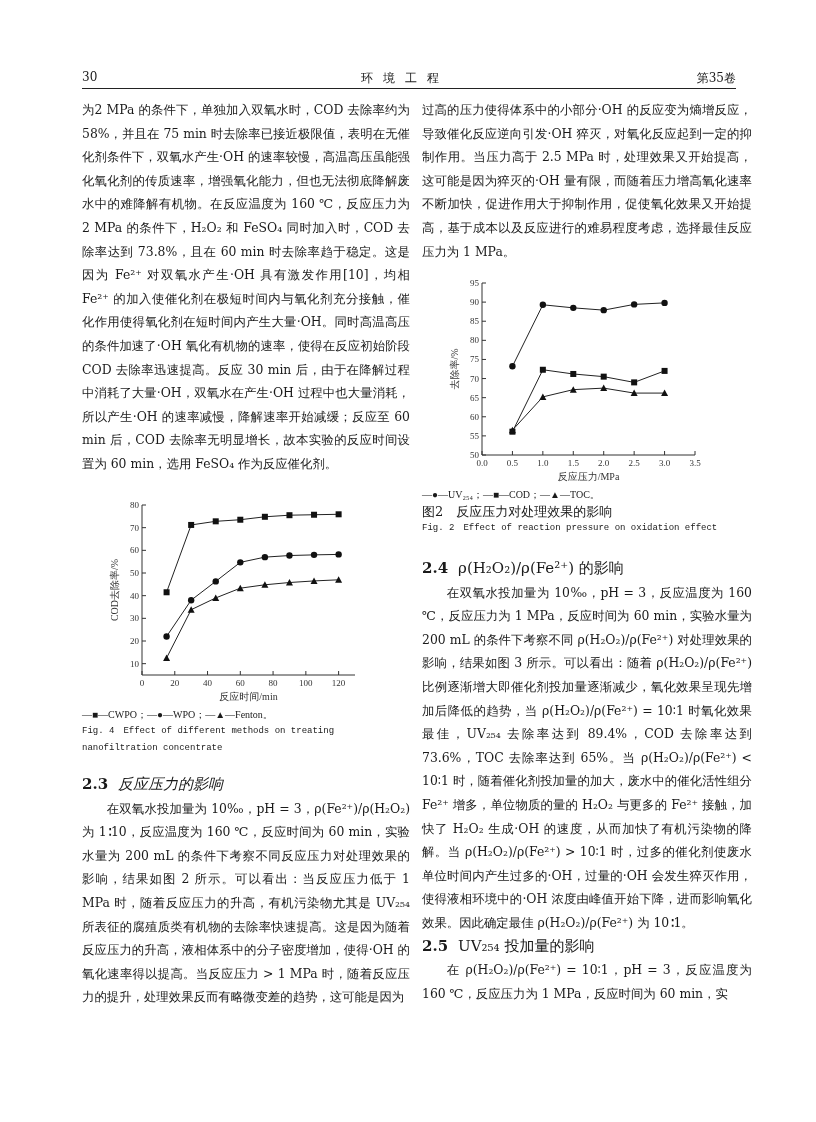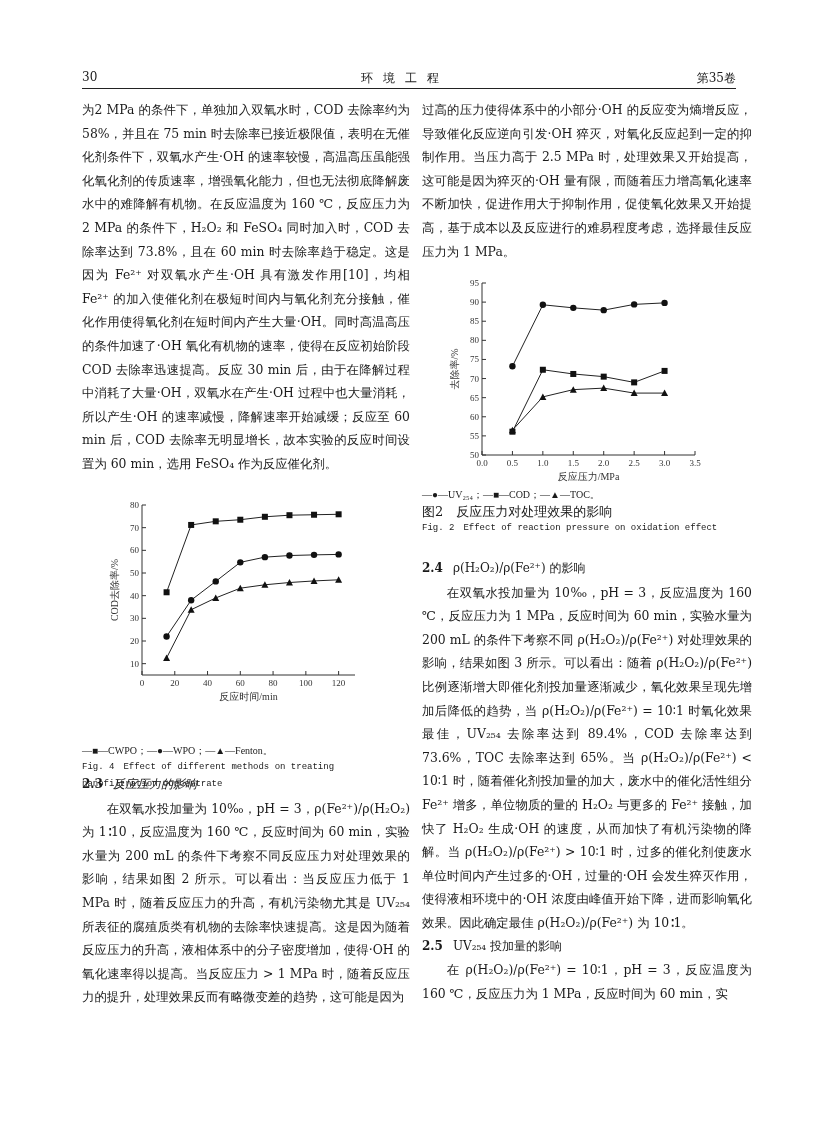--- a/index.html
+++ b/index.html
@@ -8,21 +8,21 @@
   .header { position:absolute; left:82px; top:68px; width:654px; height:20px;
             border-bottom:1.2px solid #222; font-size:12px; }
   .header .pg { position:absolute; left:0; top:2px; }
   .header .jn { position:absolute; left:0; right:8px; text-align:center; top:2px; letter-spacing:10px; }
   .header .vol { position:absolute; right:0; top:2px; }
   .col { position:absolute; font-size:12.4px; line-height:23.6px; text-align:justify; }
   .col p { margin:0; }
   .ind { text-indent:2em; }
   .left { left:82px; width:328px; }
   .right { left:422px; width:330px; }
-  .sec { font-weight:bold; font-size:12px; margin:0; }
+  .sec { font-weight:bold; font-size:15px; margin:0; }
   .sec .t { font-weight:normal; font-style:italic; margin-left:10px; }
   .caption { position:absolute; text-align:left; font-size:10.5px; line-height:17px; }
   .caption .cn { font-size:13px; }
   .caption .en { font-size:9px; font-family:Liberation Mono, monospace; }
   .legend { font-size:10px; font-family:"Liberation Serif",serif; }
   svg text { font-family:"Liberation Serif",serif; fill:#333; }
 </style>
 </head>
 <body>
 
@@ -94,21 +94,21 @@
       <polygon points="71.57692307692308,157.5 68.07692307692308,164 75.07692307692308,164" fill="#111"></polygon>
       <polygon points="96.15384615384616,109.22000000000001 92.65384615384616,115.72000000000001 99.65384615384616,115.72000000000001" fill="#111"></polygon>
       <polygon points="120.73076923076923,97.43333333333334 117.23076923076923,103.93333333333334 124.23076923076923,103.93333333333334" fill="#111"></polygon>
       <polygon points="145.30769230769232,87.68666666666668 141.80769230769232,94.18666666666668 148.80769230769232,94.18666666666668" fill="#111"></polygon>
       <polygon points="169.88461538461536,84.28666666666668 166.38461538461536,90.78666666666668 173.38461538461536,90.78666666666668" fill="#111"></polygon>
       <polygon points="194.46153846153845,82.02000000000001 190.96153846153845,88.52000000000001 197.96153846153845,88.52000000000001" fill="#111"></polygon>
       <polygon points="219.03846153846155,80.43333333333334 215.53846153846155,86.93333333333334 222.53846153846155,86.93333333333334" fill="#111"></polygon>
       <polygon points="243.6153846153846,79.3 240.1153846153846,85.8 247.1153846153846,85.8" fill="#111"></polygon>
     </g>
 </svg>
-<div class="caption" style="left:82px;top:742px;width:328px;">
+<div class="caption" style="left:82px;top:706px;width:328px;">
   <div class="legend">—■—CWPO；—●—WPO；—▲—Fenton。</div>
   <div class="en">Fig. 4　Effect of different methods on treating nanofiltration concentrate</div>
 </div>
 
 <div class="col left" style="top:773px;">
   <p class="sec"><span>2.3</span><span class="t">反应压力的影响</span></p>
   <p class="ind">在双氧水投加量为 10‰，pH = 3，ρ(Fe²⁺)/ρ(H₂O₂) 为 1∶10，反应温度为 160 ℃，反应时间为 60 min，实验水量为 200 mL 的条件下考察不同反应压力对处理效果的影响，结果如图 2 所示。可以看出：当反应压力低于 1 MPa 时，随着反应压力的升高，有机污染物尤其是 UV₂₅₄ 所表征的腐殖质类有机物的去除率快速提高。这是因为随着反应压力的升高，液相体系中的分子密度增加，使得·OH 的氧化速率得以提高。当反应压力 &gt; 1 MPa 时，随着反应压力的提升，处理效果反而有略微变差的趋势，这可能是因为</p>
 </div>
 
 <div class="col right" style="top:98px;">

